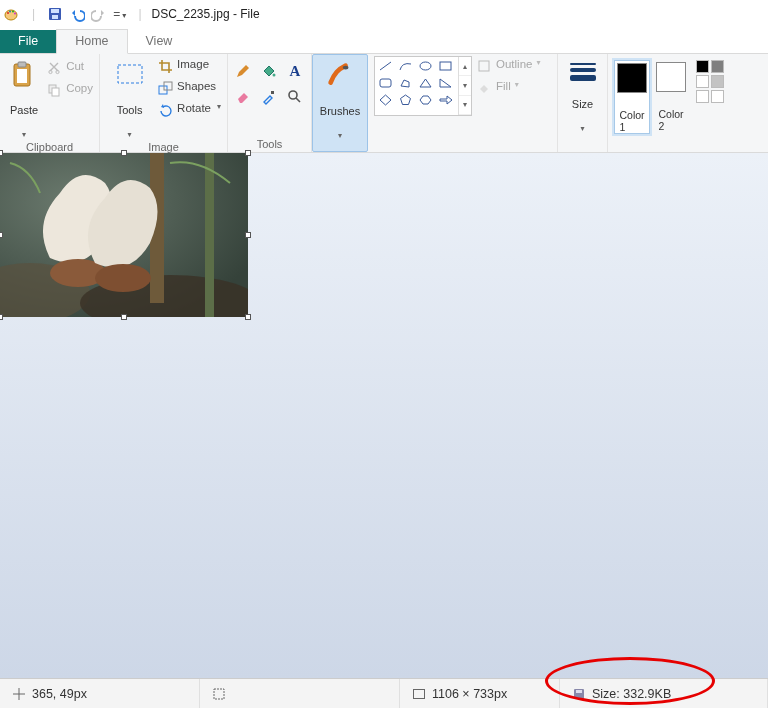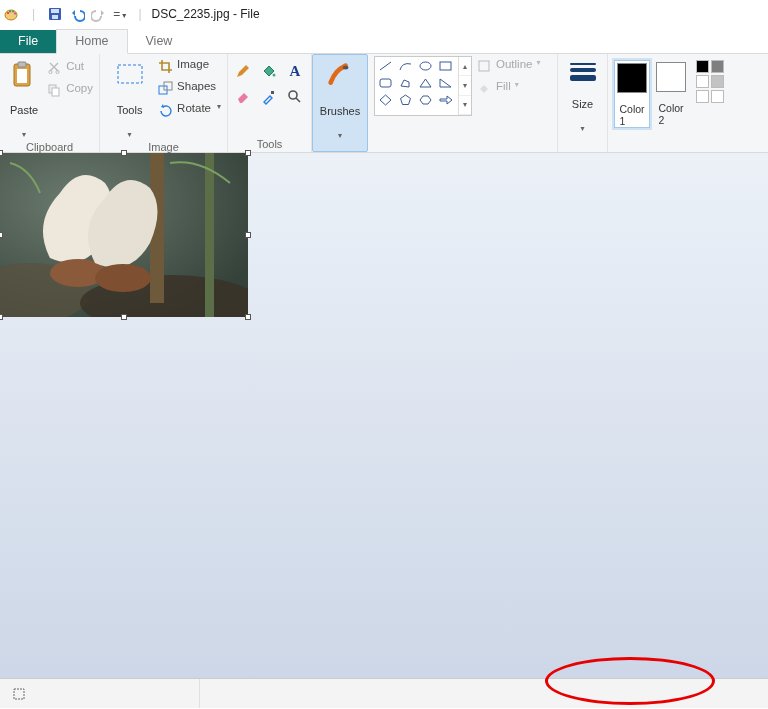--- a/index.html
+++ b/index.html
@@ -38,21 +38,21 @@
 
   .brush-group { background: #cfe3f5; border: 1px solid #9cc3e8; border-radius: 2px; }
   .shapes-gal { width: 98px; height: 60px; border: 1px solid #c9c9c9; background: #fff; padding: 2px; display: flex; flex-wrap: wrap; align-content: flex-start; gap: 3px 3px; position: relative; }
   .shapes-gal .sh { width: 17px; height: 14px; display:flex; align-items:center; justify-content:center; }
   .shapes-gal .scroll { position:absolute; right:0; top:0; bottom:0; width:13px; border-left:1px solid #ddd; display:flex; flex-direction:column; }
   .shapes-gal .scroll div { flex:1; display:flex; align-items:center; justify-content:center; font-size:8px; color:#666; border-bottom:1px solid #eee;}
 
   .sizepreview { width: 30px; height: 24px; display:flex; flex-direction:column; gap:3px; align-items:center; justify-content:center; }
   .sizepreview .ln { background:#1a3e6e; border-radius:2px; width:26px; }
 
-  .colorbtn { display:flex; flex-direction:column; align-items:center; gap:10px; font-size:10.5px; color:#333; padding:2px 2px 0 2px;}
+  .colorbtn { display:flex; flex-direction:column; align-items:center; gap:16px; font-size:10.5px; color:#333; padding:2px 2px 0 2px;}
   .colorbtn .sw { width:30px; height:30px; border:1px solid #888; }
   .colorbtn.c1 { background:#fff; border:1px solid #a7c9e8; box-shadow: 0 0 0 2px #cfe3f5; }
   .palette { display:flex; flex-direction:column; gap:2px; margin-left:4px;}
   .palette .prow { display:flex; gap:2px; }
   .palette .pc { width:13px; height:13px; border:1px solid #bbb; }
 
   
   .canvas-area { position: relative; height: 525px; background: linear-gradient(180deg, #ecf1f8 0%, #cdd7e7 100%); }
   .img-sel { position:absolute; left:0; top:0; }
   .img-sel .photo { width:248px; height:164px; display:block; }
@@ -421,19 +421,44 @@
     <div class="handle" style="left:-3px;top:161px"></div>
     <div class="handle" style="left:121px;top:161px"></div>
     <div class="handle" style="left:245px;top:161px"></div>
   </div>
 </div>
 
 <div class="status" style="position:relative">
   <div class="cell" style="width:200px">
     <span>
         <svg width="14" height="14" viewBox="0 0 14 14">
+          <path d="M7 1v12M1 7h12" stroke="#666"></path>
+        </svg>
+      </span>
+    <span>365, 49px</span>
+  </div>
+  <div class="cell" style="width:200px">
+    <span>
+        <svg width="14" height="14" viewBox="0 0 14 14">
           <rect x="2" y="2" width="10" height="10" fill="none" stroke="#666" stroke-dasharray="2 1"></rect>
         </svg>
       </span>
     <span></span>
   </div>
+  <div class="cell" style="width:160px">
+    <span>
+        <svg width="14" height="14" viewBox="0 0 14 14">
+          <rect x="1.5" y="2.5" width="11" height="9" fill="none" stroke="#666"></rect>
+        </svg>
+      </span>
+    <span>1106 × 733px</span>
+  </div>
+  <div class="cell" style="flex:1">
+    <span>
+        <svg width="14" height="14" viewBox="0 0 14 14">
+          <rect x="2" y="2" width="10" height="10" fill="#88a" rx="1"></rect>
+          <rect x="4" y="3" width="6" height="3" fill="#dde"></rect>
+        </svg>
+      </span>
+    <span>Size: 332.9KB</span>
+  </div>
   <div class="annot" style="left:545px; top:-22px; width:170px; height:48px;"></div>
 </div>
 
 </body></html>

